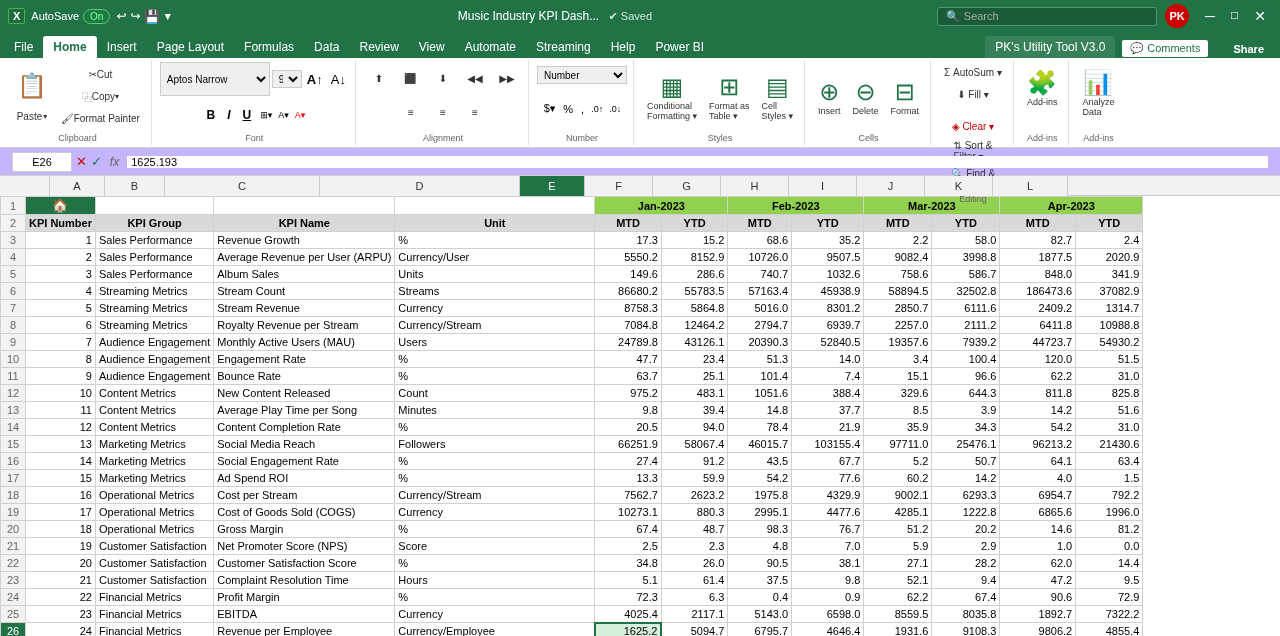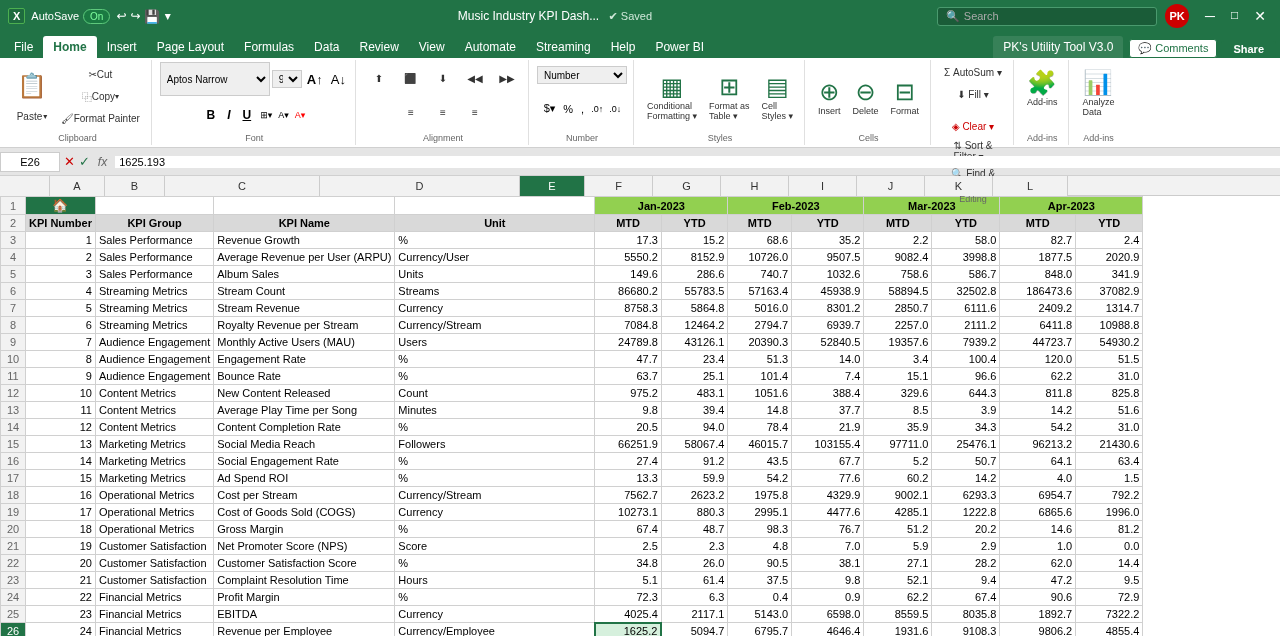--- a/index.html
+++ b/index.html
@@ -97,25 +97,25 @@
       border-radius: 3px;
       border: 1px solid transparent;
       font-size: 9px;
       color: #333;
     }
     .green-btn .icon-lg { font-size: 24px; color: #217346; }
     
     
     .formula-bar {
       height: 28px;
-      background: #e5e5e5;
+      background: #c4b5fd;
       border-bottom: 1px solid #d0d0d0;
       display: flex;
       align-items: center;
-      padding: 0 0;
+      padding: 0 12px;
       gap: 4px;
     }
     .cell-ref { width: 60px; border: 1px solid #ccc; height: 20px; padding: 0 4px; font-size: 11px; text-align: center; }
     .formula-input { flex: 1; border: none; outline: none; font-size: 11px; padding: 0 4px; }
     
     
     .spreadsheet { overflow: hidden; }
     .col-headers {
       display: flex;
       background: #f2f2f2;
@@ -168,21 +168,21 @@
     .month-mar { background: #92d050 !important; color: #000; font-weight: bold; text-align: center; }
     .month-apr { background: #92d050 !important; color: #000; font-weight: bold; text-align: center; }
     
     .sub-header { background: #d9d9d9 !important; font-weight: bold; text-align: center; font-size: 10px; }
     
     .cell-selected { background: #d6f0dd !important; border: 2px solid #217346 !important; }
     
     .num-cell { text-align: right; }
     
     
-    .top-right-btns { display: flex; align-items: center; gap: 4px; margin-left: 6px; }
+    .top-right-btns { display: flex; align-items: center; gap: 12px; margin-left: 6px; }
     .comments-btn { background: white; color: #217346; border: 1px solid #217346; padding: 2px 8px; border-radius: 3px; font-size: 11px; cursor: pointer; }
     .share-btn { background: #217346; color: white; border: none; padding: 2px 12px; border-radius: 3px; font-size: 11px; cursor: pointer; font-weight: bold; }
   </style>
 </head>
 <body>
 
 <div class="title-bar">
   <span style="background:#1e6b3e;border:1px solid #4caf50;color:white;font-size:11px;font-weight:bold;padding:1px 4px;border-radius:2px;margin-right:6px;">X</span>
   <span style="font-size:11px;">AutoSave</span>
   <span style="margin:0 4px;font-size:10px;">

